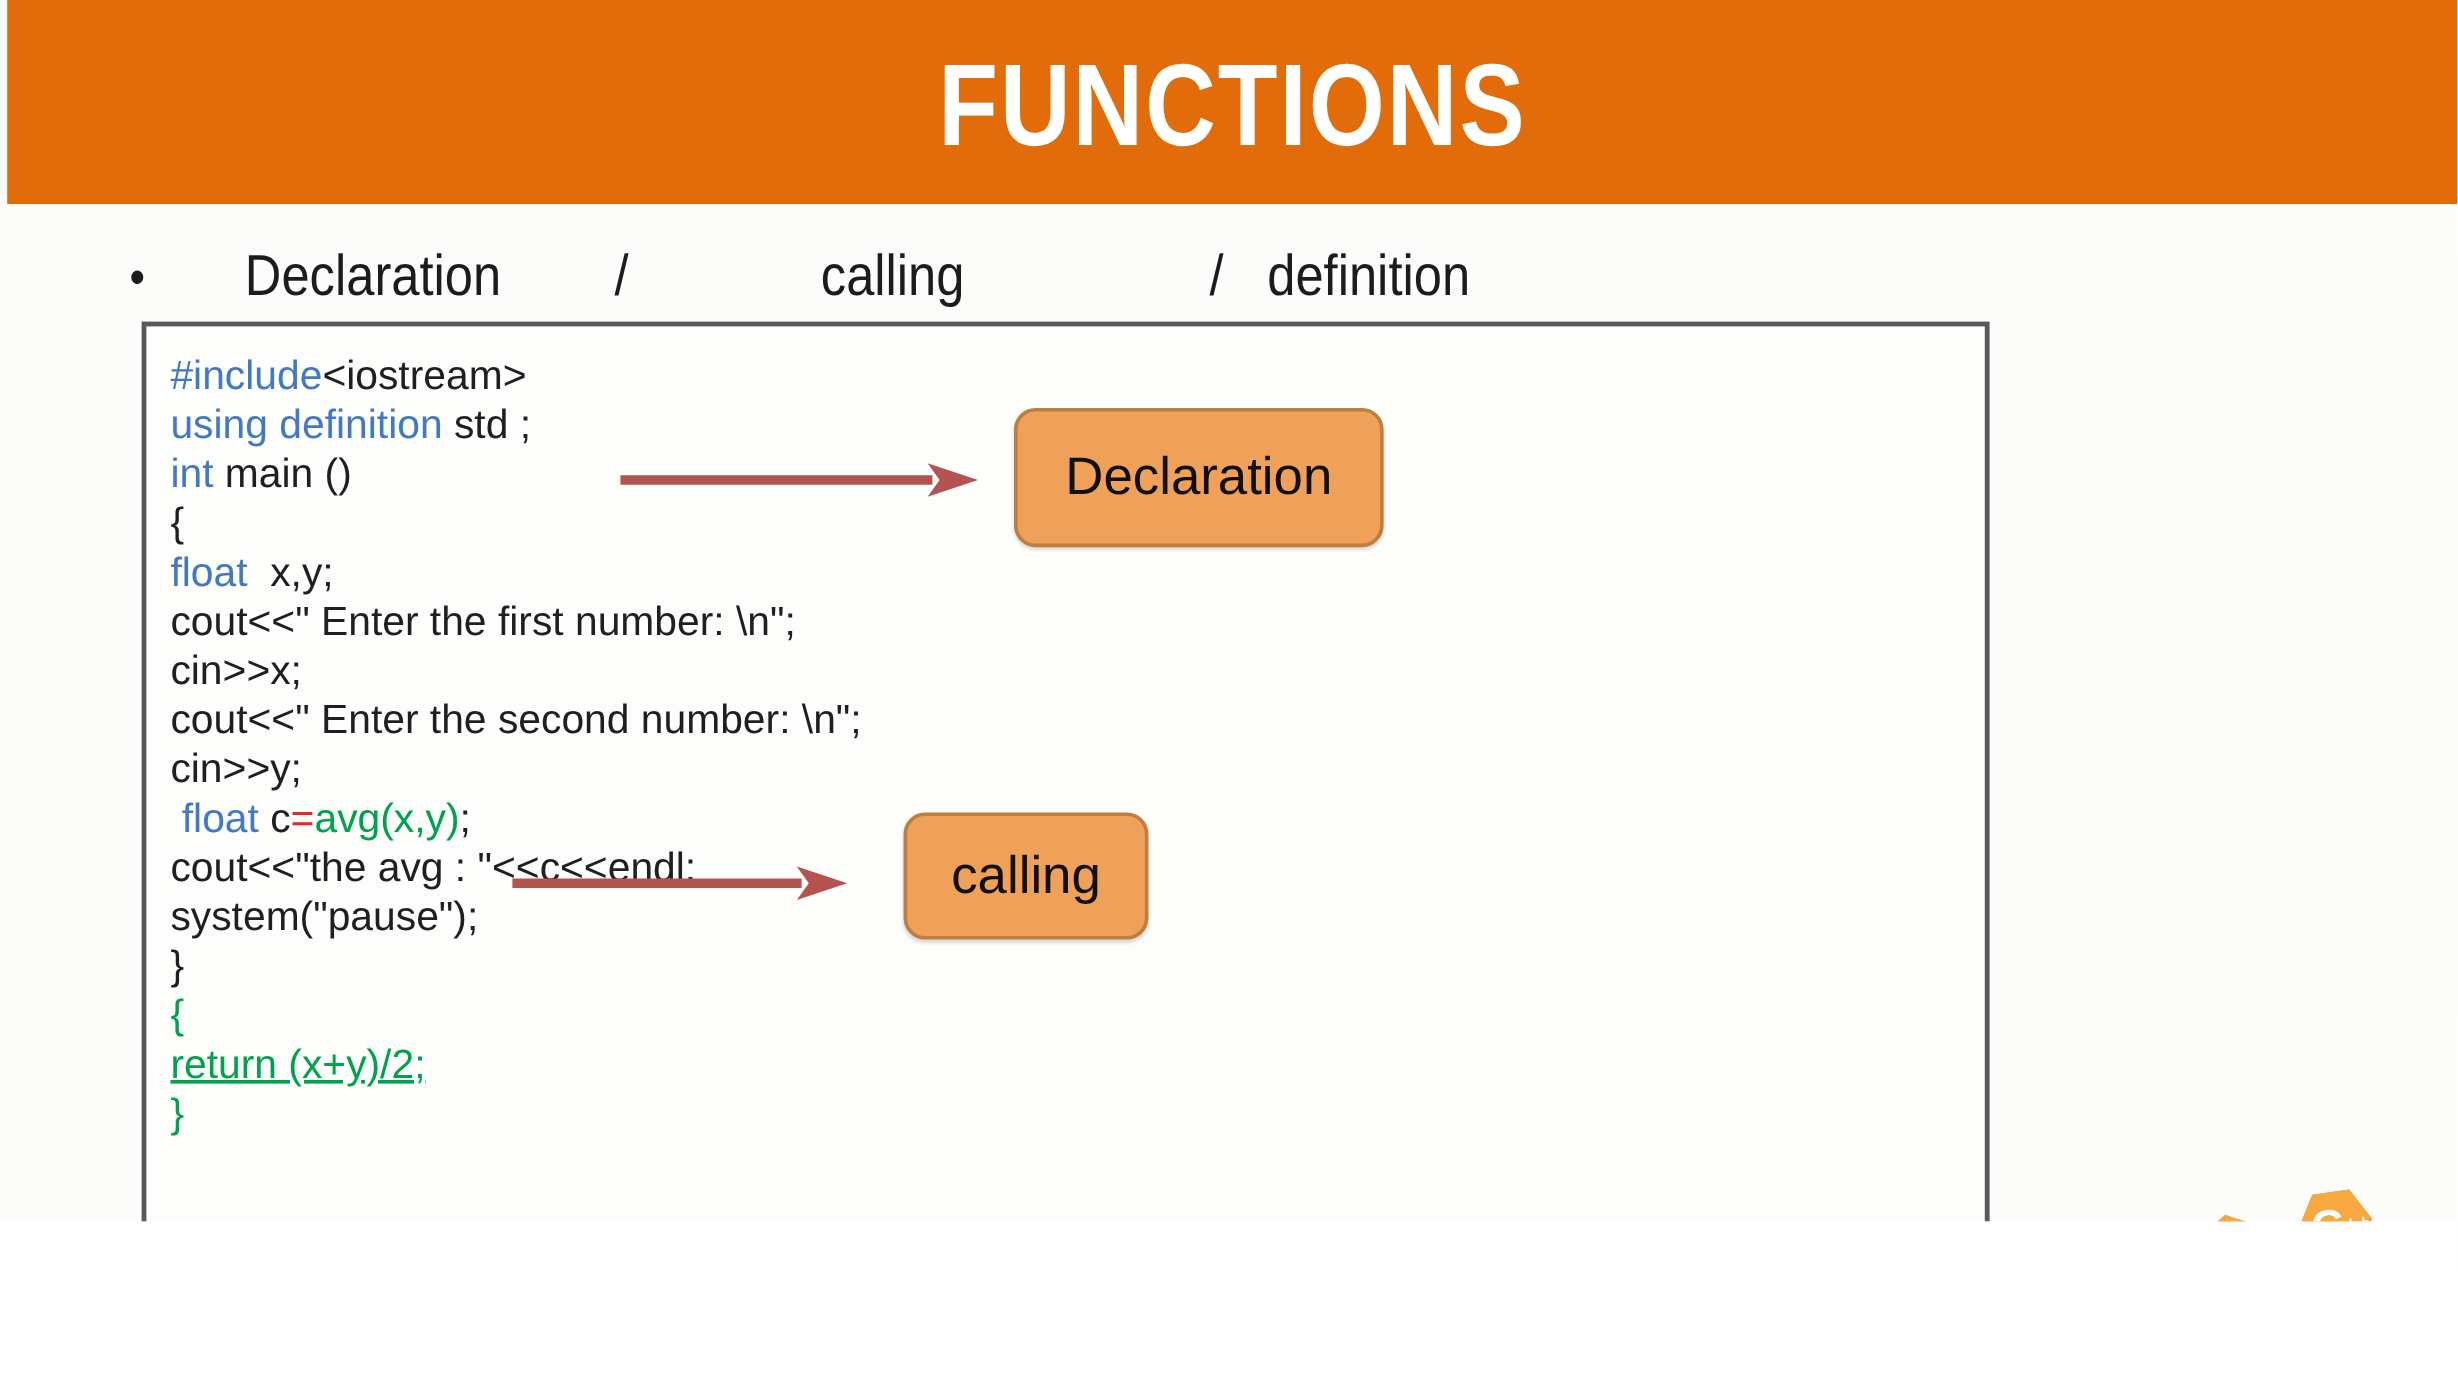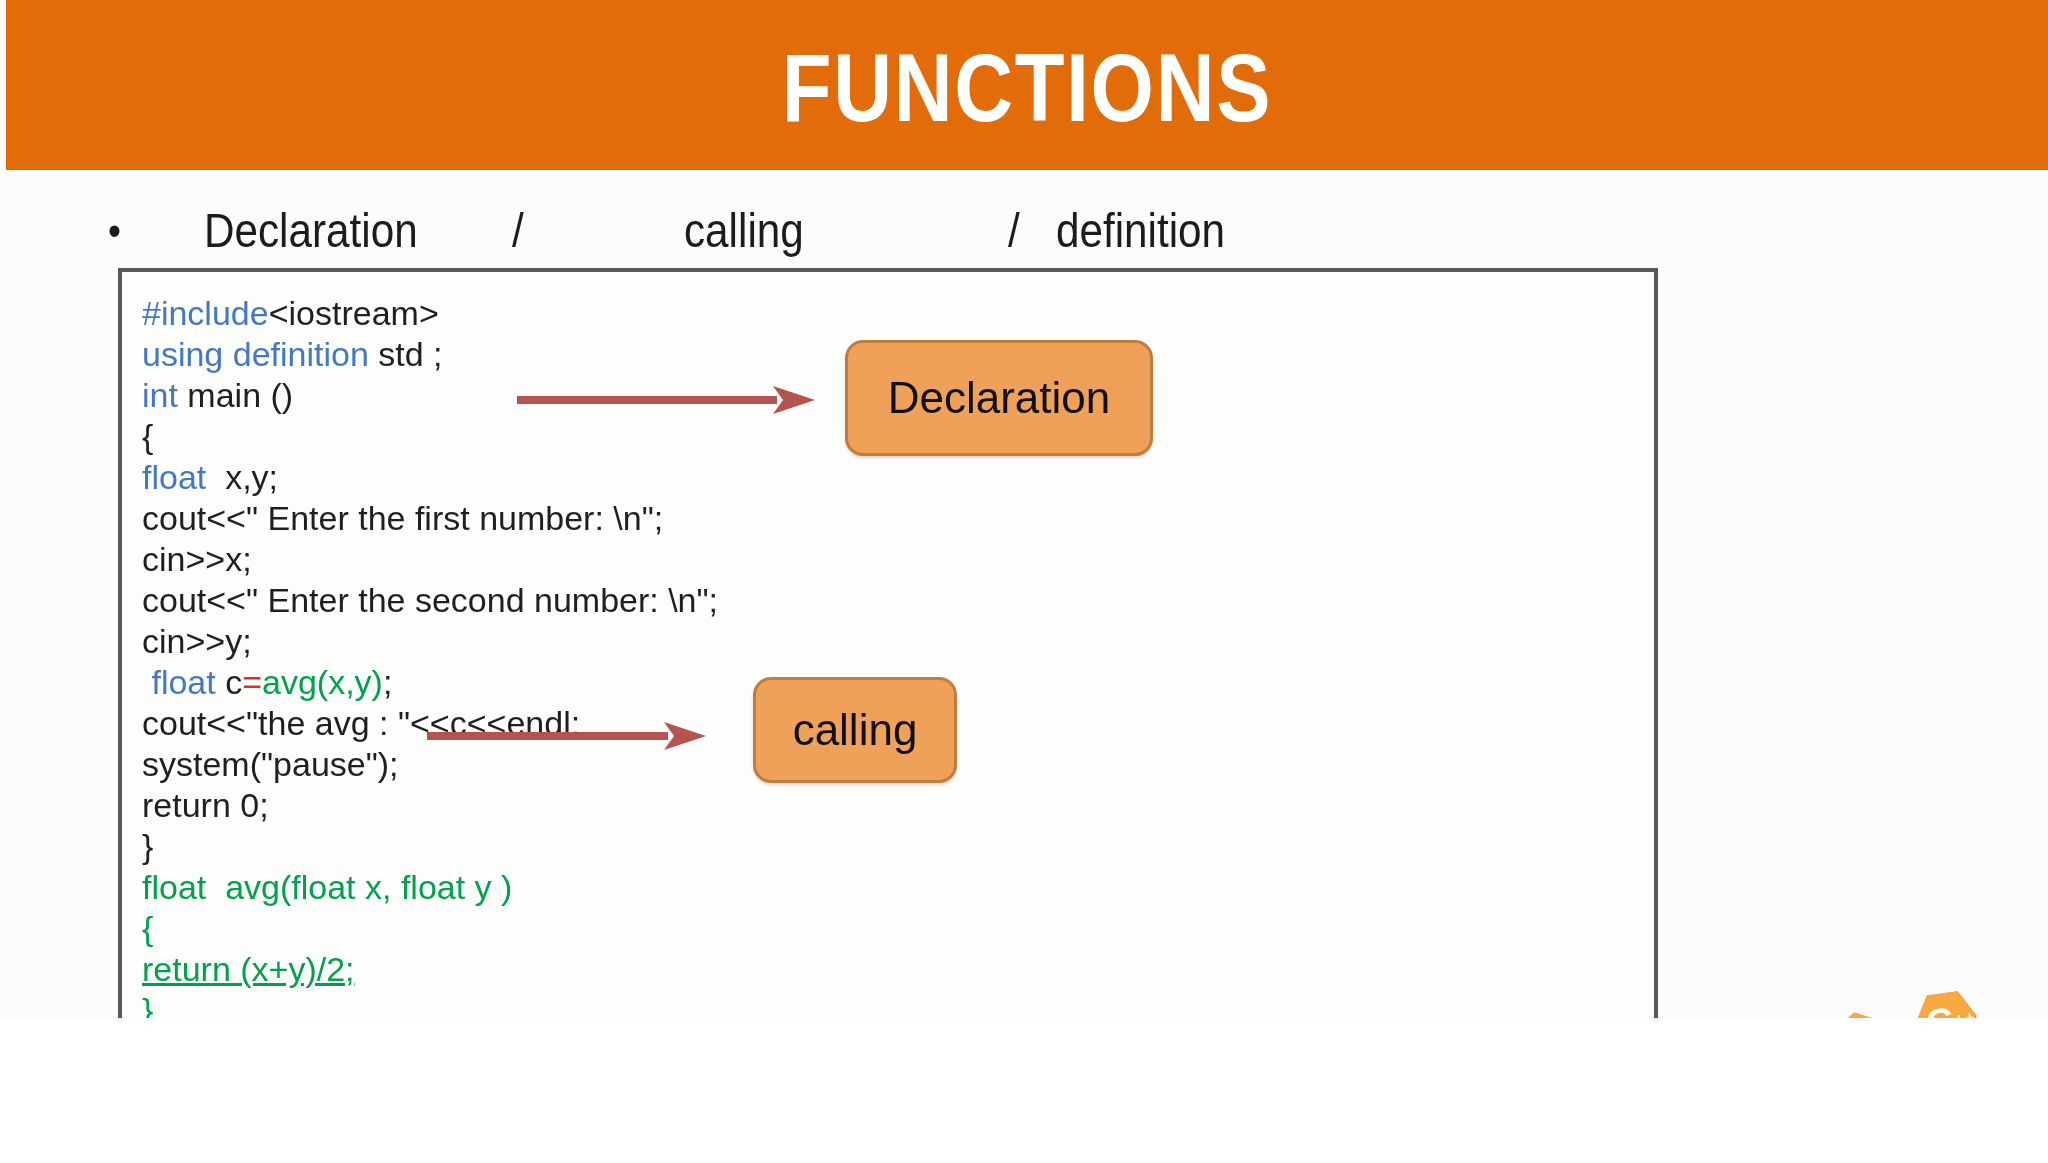--- a/index.html
+++ b/index.html
@@ -89,23 +89,21 @@
         <div class="code-line"><span style="color: rgb(67, 121, 196); margin-top: 32px;">int</span><span style="color: rgb(31, 31, 31);"> main ()</span></div>
         <div class="code-line"><span style="color: rgb(31, 31, 31);">{</span></div>
         <div class="code-line"><span style="color: rgb(67, 121, 196);">float</span><span style="color: rgb(31, 31, 31);">  x,y;</span></div>
         <div class="code-line"><span style="color: rgb(31, 31, 31);">cout&lt;&lt;" Enter the first number: \n";</span></div>
         <div class="code-line"><span style="color: rgb(31, 31, 31); margin-top: 10px;">cin&gt;&gt;x;</span></div>
         <div class="code-line"><span style="color: rgb(31, 31, 31);">cout&lt;&lt;" Enter the second number: \n";</span></div>
         <div class="code-line"><span style="color: rgb(31, 31, 31);">cin&gt;&gt;y;</span></div>
         <div class="code-line"><span style="color: rgb(31, 31, 31);"> </span><span style="color: rgb(67, 121, 196);">float</span><span style="color: rgb(31, 31, 31);"> c</span><span style="color: rgb(225, 43, 36);">=</span><span style="color: rgb(0, 162, 78);">avg(x,y)</span><span style="color: rgb(31, 31, 31);">;</span></div>
         <div class="code-line"><span style="color: rgb(31, 31, 31);">cout&lt;&lt;"the avg : "&lt;&lt;c&lt;&lt;endl;</span></div>
         <div class="code-line"><span style="color: rgb(31, 31, 31);">system("pause");</span></div>
-        <div class="code-line"><span style="color: rgb(31, 31, 31);">return 0;</span></div>
         <div class="code-line"><span style="color: rgb(31, 31, 31);">}</span></div>
-        <div class="code-line"><span style="color: rgb(0, 162, 78);">float  avg(float x, float y )</span></div>
         <div class="code-line"><span style="color: rgb(0, 162, 78);">{</span></div>
         <div class="code-line"><span style="color: rgb(0, 162, 78); text-decoration: underline;">return (x+y)/2;</span></div>
         <div class="code-line"><span style="color: rgb(0, 162, 78);">}</span></div>
       </div>
   </div>
 
   <div class="callout callout-declaration">
     <span>Declaration</span>
   </div>
   <div class="callout callout-calling">

